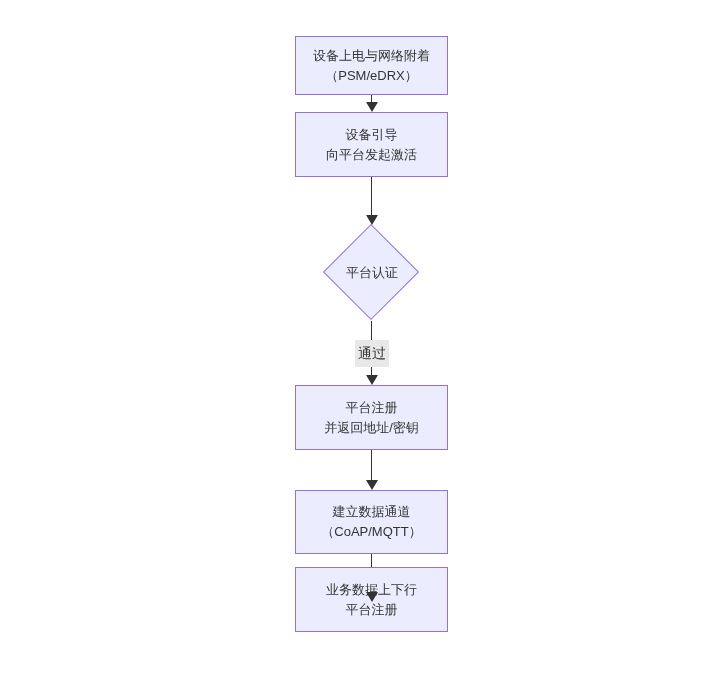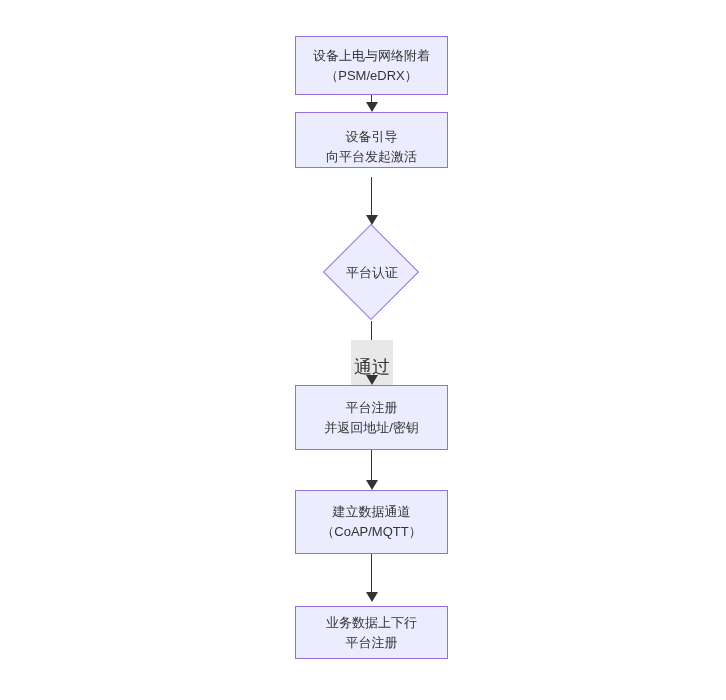--- a/index.html
+++ b/index.html
@@ -29,24 +29,24 @@
     border: 1px solid var(--node-border);
     display: flex;
     flex-direction: column;
     align-items: center;
     justify-content: center;
     text-align: center;
     font-size: 13px;
     line-height: 20px;
   }
   .node-a { top: 36px;  height: 59px; }
-  .node-b { top: 112px; height: 56px; justify-content: flex-end; }
+  .node-b { top: 112px; height: 65px; }
   .node-d { top: 385px; height: 65px; }
   .node-e { top: 490px; height: 64px; }
-  .node-f { top: 606px; height: 53px; }
+  .node-f { top: 567px; height: 65px; }
 
   .diamond-box {
     position: absolute;
     left: 323px;
     top: 224px;
     width: 98px;
     height: 97px;
   }
   .diamond-shape {
     position: absolute;
@@ -93,22 +93,22 @@
   .arrow-head.h3 { top: 375px; }
   .arrow-head.h4 { top: 480px; }
   .arrow-head.h5 { top: 592px; }
 
   .edge-label {
     position: absolute;
     left: 372px;
     top: 340px;
     transform: translateX(-50%);
     background: var(--edge-label-bg);
-    padding: 19px 3px;
-    font-size: 18px;
+    padding: 5px 3px;
+    font-size: 14px;
     line-height: 17px;
     white-space: nowrap;
   }
 </style>
 </head>
 <body>
 
 <div class="canvas">
 
   <div class="edge-line l1"></div>

